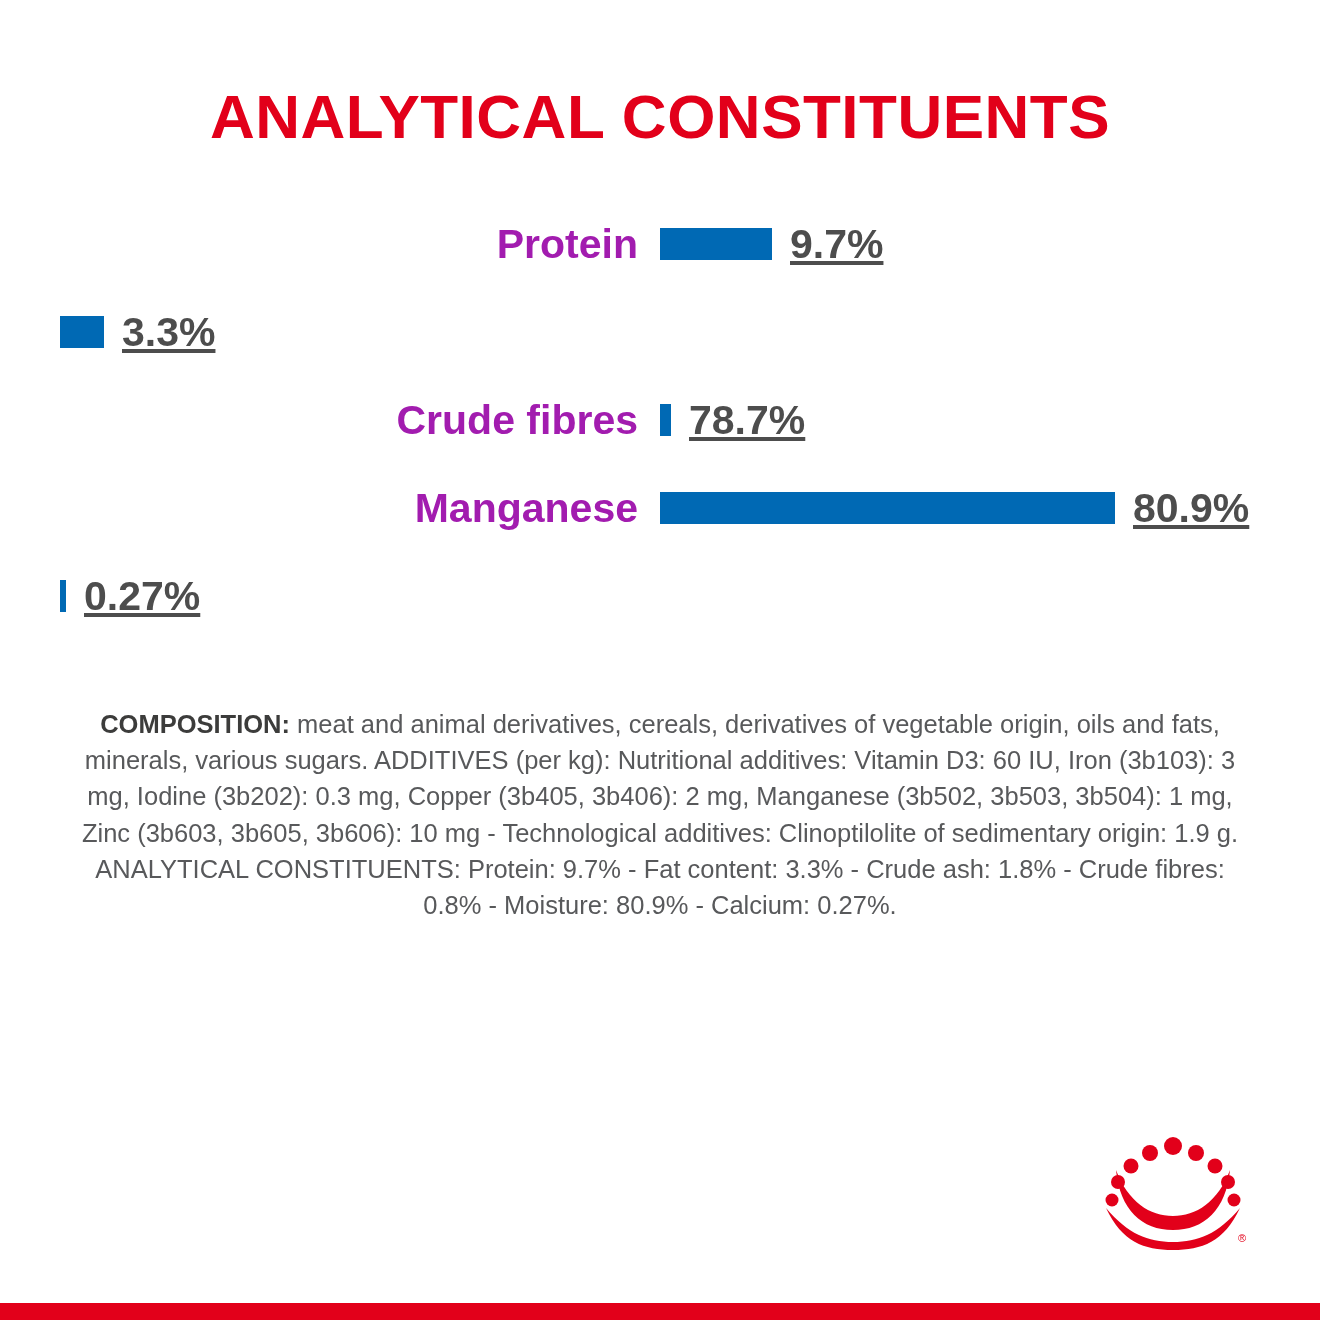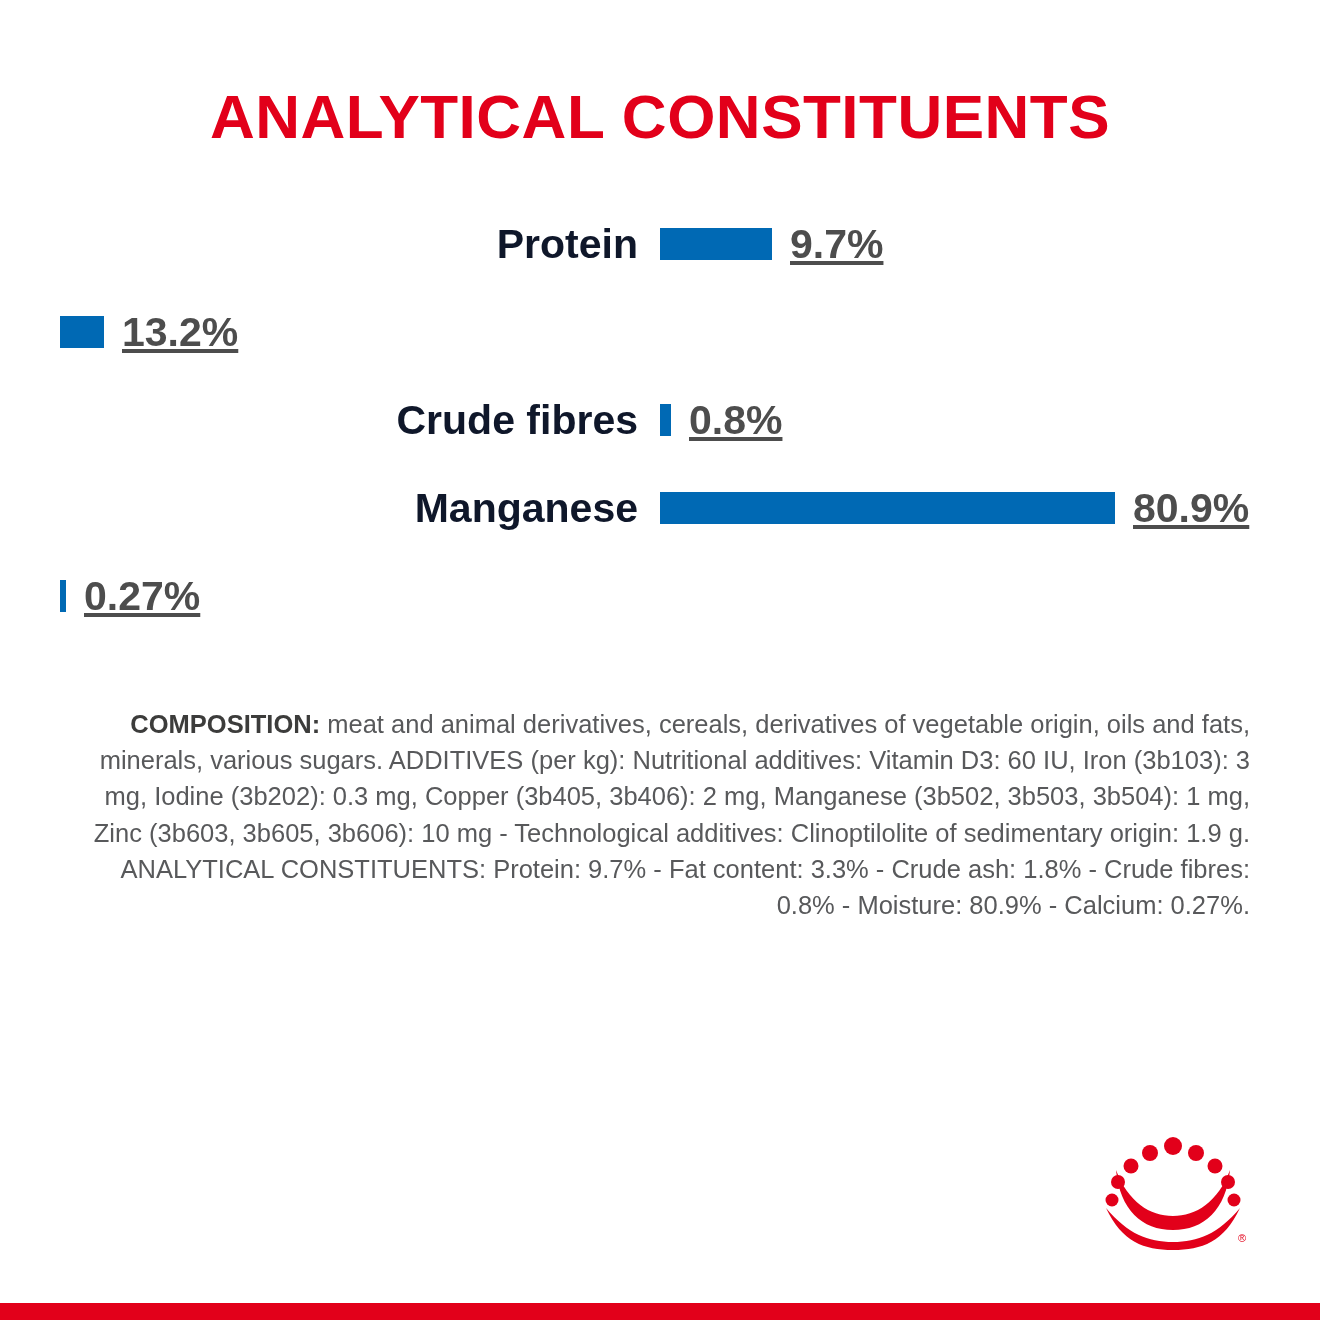--- a/index.html
+++ b/index.html
@@ -40,21 +40,21 @@
     align-items: center;
     height: 88px;
   }
   .row-label {
     width: 600px;
     text-align: right;
     padding-right: 22px;
     box-sizing: border-box;
     font-size: 41px;
     font-weight: bold;
-    color: #0f172a;
+    color: #a21caf;
     white-space: nowrap;
     font-family: "Liberation Sans", sans-serif;
   }
   .row-bar {
     height: 32px;
     background: #0069b4;
     flex: 0 0 auto;
   }
   .row-value {
     font-size: 41px;
@@ -64,21 +64,21 @@
     white-space: nowrap;
     font-family: "Liberation Sans", sans-serif;
     text-decoration: underline;
   }
   .composition {
     margin: 66px 70px 0 70px;
     font-size: 25.5px;
     line-height: 1.42;
     color: #58595b;
     font-family: "Liberation Sans", sans-serif;
-    text-align: right;
+    text-align: center;
   }
   .composition b {
     color: #3c3c3b;
     font-weight: bold;
   }
   .logo {
     position: absolute;
     right: 72px;
     bottom: 70px;
     width: 150px;
@@ -103,28 +103,28 @@
   <div class="chart">
 
     <div class="row">
       <div class="row-label">Protein</div>
       <div class="row-bar" style="width:112px"></div>
       <div class="row-value">9.7%</div>
     </div>
 
     <div class="row">
       <div class="row-bar" style="width:44px"></div>
-      <div class="row-value">13.2%</div>
+      <div class="row-value">3.3%</div>
     </div>
 
 
     <div class="row">
       <div class="row-label">Crude fibres</div>
       <div class="row-bar" style="width:11px"></div>
-      <div class="row-value">0.8%</div>
+      <div class="row-value">78.7%</div>
     </div>
 
     <div class="row">
       <div class="row-label">Manganese</div>
       <div class="row-bar" style="width:455px"></div>
       <div class="row-value">80.9%</div>
     </div>
 
     <div class="row">
       <div class="row-bar" style="width:6px"></div>

